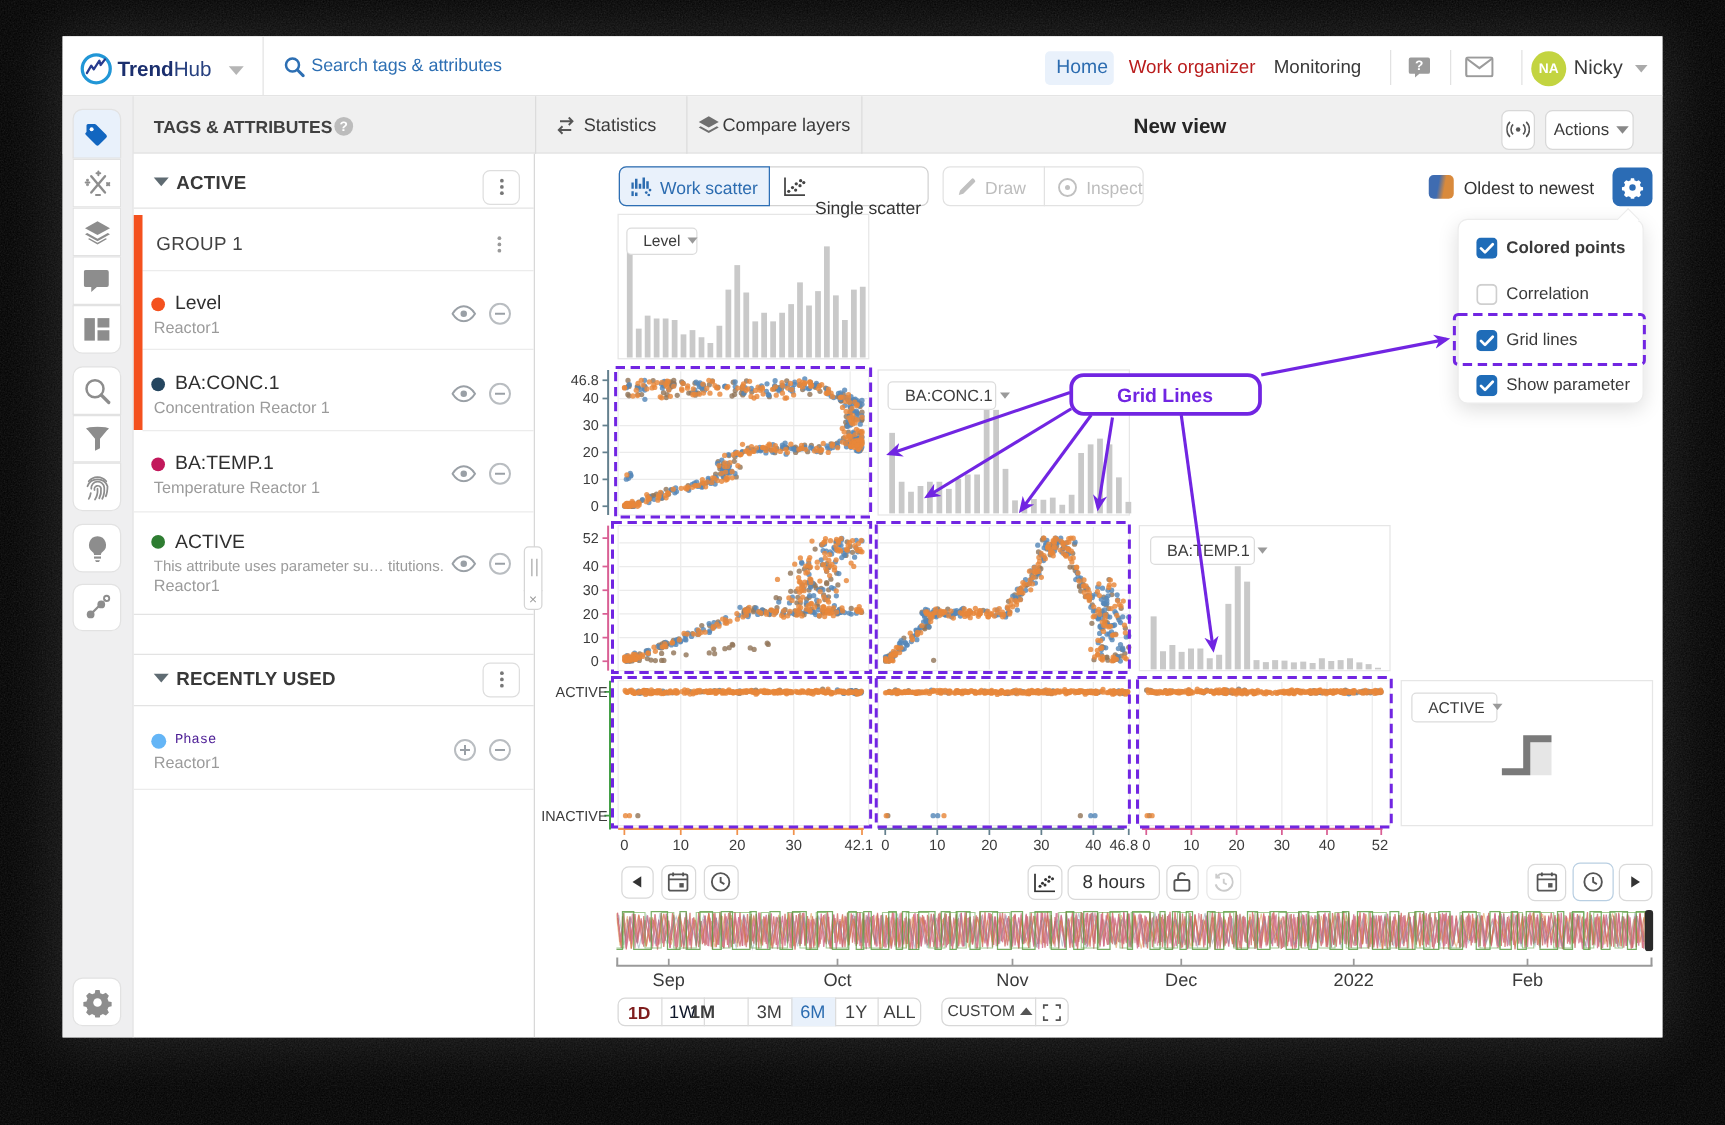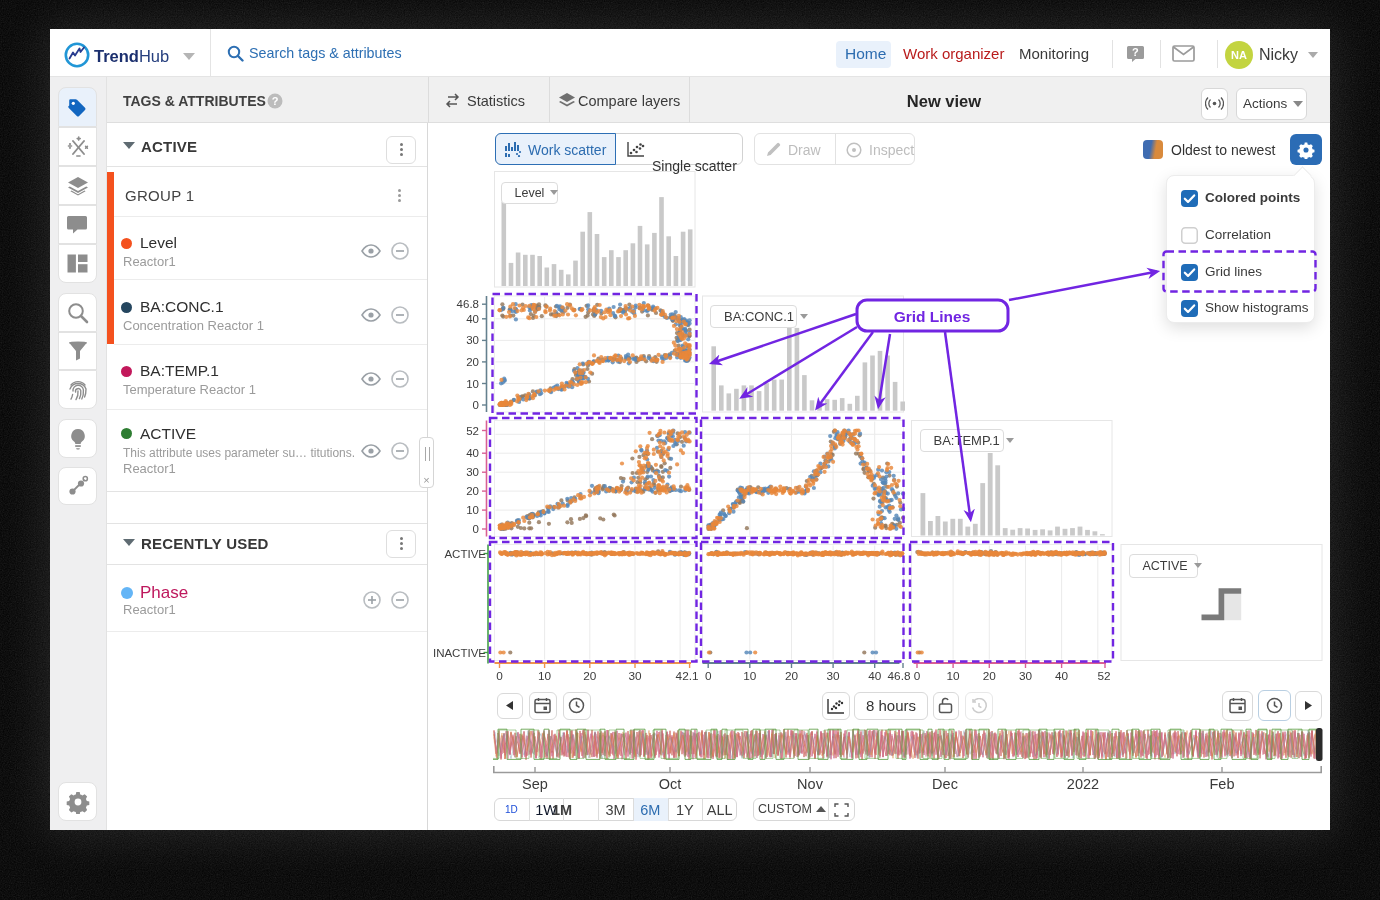--- a/index.html
+++ b/index.html
@@ -255,21 +255,21 @@
       <div class="txt" style="left:426.5px;top:471.8px;font-size:11px;color:#9a9a9a;font-weight:400;line-height:16px;z-index:22;transform:translateX(-50%);">×</div>
       <div class="abs" style="left:123px;top:539px;width:0;height:0;border-left:6px solid transparent;border-right:6px solid transparent;border-top:7px solid #5f6b72;z-index:10"></div>
       <div class="txt" style="left:141px;top:532.8px;font-size:15px;color:#383838;font-weight:700;line-height:22px;z-index:10;letter-spacing:0.2px;">RECENTLY USED</div>
       <div class="abs" style="left:386px;top:530px;width:30px;height:28px;border:1px solid #dedede;border-radius:6px;background:#fff;z-index:5"></div>
       <div class="abs" style="left:399.5px;top:537.0px;width:3px;height:3px;border-radius:50%;background:#777;z-index:6"></div>
       <div class="abs" style="left:399.5px;top:542.2px;width:3px;height:3px;border-radius:50%;background:#777;z-index:6"></div>
       <div class="abs" style="left:399.5px;top:547.4px;width:3px;height:3px;border-radius:50%;background:#777;z-index:6"></div>
       <div class="hsep" style="left:107px;top:523px;width:320px;background:#e3e3e3"></div>
       <div class="hsep" style="left:107px;top:564px;width:320px;background:#e3e3e3"></div>
       <div class="abs" style="left:121px;top:587px;width:12px;height:12px;border-radius:50%;background:#64b5f6;z-index:9"></div>
-      <div class="txt" style="left:140px;top:581.4px;font-size:17px;color:#be185d;font-weight:400;line-height:23px;z-index:10;">Phase</div>
+      <div class="txt" style="left:140px;top:581.4px;font-size:11px;color:#4c1d95;font-weight:400;line-height:23px;z-index:10;font-family:Liberation Mono, monospace;">Phase</div>
       <div class="txt" style="left:123px;top:600.2px;font-size:13px;color:#9b9b9b;font-weight:400;line-height:20px;z-index:10;">Reactor1</div>
       <svg class="abs" style="left:363px;top:591px;z-index:10" width="18" height="18" viewBox="0 0 18 18">
         <circle cx="9" cy="9" r="8" fill="none" stroke="#b9bdc1" stroke-width="1.6"></circle>
         <line x1="5" y1="9" x2="13" y2="9" stroke="#9aa0a6" stroke-width="1.6"></line>
         <line x1="9" y1="5" x2="9" y2="13" stroke="#9aa0a6" stroke-width="1.6"></line>
       </svg>
       <svg class="abs" style="left:391px;top:591px;z-index:10" width="18" height="18" viewBox="0 0 18 18">
         <circle cx="9" cy="9" r="8" fill="none" stroke="#b9bdc1" stroke-width="1.6"></circle>
         <line x1="5" y1="9" x2="13" y2="9" stroke="#9aa0a6" stroke-width="1.6"></line>
       </svg>
@@ -3386,21 +3386,21 @@
           <path d="M3.8 8.7 L7 11.9 L13.2 5.4" fill="none" stroke="#fff" stroke-width="2.2" stroke-linecap="round" stroke-linejoin="round"></path>
         </svg>
       </div>
       <div class="txt" style="left:1205px;top:261.9px;font-size:13.5px;color:#3a3a3a;font-weight:400;line-height:20px;z-index:32;">Grid lines</div>
       <div class="abs" style="left:1181px;top:300.0px;z-index:32">
         <svg width="17" height="17" viewBox="0 0 17 17">
           <rect width="17" height="17" rx="4" fill="#1f6cb8"></rect>
           <path d="M3.8 8.7 L7 11.9 L13.2 5.4" fill="none" stroke="#fff" stroke-width="2.2" stroke-linecap="round" stroke-linejoin="round"></path>
         </svg>
       </div>
-      <div class="txt" style="left:1205px;top:298.4px;font-size:13.5px;color:#3a3a3a;font-weight:400;line-height:20px;z-index:32;">Show histograms</div>
+      <div class="txt" style="left:1205px;top:298.4px;font-size:13.5px;color:#3a3a3a;font-weight:400;line-height:20px;z-index:32;">Show parameter</div>
       <svg class="abs" style="left:0px;top:0px;z-index:40;pointer-events:none" width="1380" height="900" viewBox="0 0 1380 900">
         <defs>
           <marker id="ah" viewBox="0 0 10 10" refX="7.5" refY="5" markerWidth="5.2" markerHeight="5.2" orient="auto-start-reverse">
             <path d="M0 0.6 L10 5 L0 9.4 L3 5 Z" fill="#7125e2"></path>
           </marker>
         </defs>
         <rect x="492.5" y="294" width="204.0" height="119.5" fill="none" stroke="#7125e2" stroke-width="2.4" stroke-dasharray="7.5 4.5"></rect>
         <rect x="490" y="418" width="206.5" height="120" fill="none" stroke="#7125e2" stroke-width="2.4" stroke-dasharray="7.5 4.5"></rect>
         <rect x="701" y="418" width="202.5" height="120" fill="none" stroke="#7125e2" stroke-width="2.4" stroke-dasharray="7.5 4.5"></rect>
         <rect x="490" y="542" width="206.5" height="119.5" fill="none" stroke="#7125e2" stroke-width="2.4" stroke-dasharray="7.5 4.5"></rect>
@@ -3506,21 +3506,21 @@
         <line x1="810" y1="767" x2="810" y2="772.5" stroke="#9a9a9a" stroke-width="1.4"></line>
         <text x="810" y="789" font-size="14.5" fill="#3a3a3a" text-anchor="middle" font-family="Liberation Sans">Nov</text>
         <line x1="945" y1="767" x2="945" y2="772.5" stroke="#9a9a9a" stroke-width="1.4"></line>
         <text x="945" y="789" font-size="14.5" fill="#3a3a3a" text-anchor="middle" font-family="Liberation Sans">Dec</text>
         <line x1="1083" y1="767" x2="1083" y2="772.5" stroke="#9a9a9a" stroke-width="1.4"></line>
         <text x="1083" y="789" font-size="14.5" fill="#3a3a3a" text-anchor="middle" font-family="Liberation Sans">2022</text>
         <line x1="1222" y1="767" x2="1222" y2="772.5" stroke="#9a9a9a" stroke-width="1.4"></line>
         <text x="1222" y="789" font-size="14.5" fill="#3a3a3a" text-anchor="middle" font-family="Liberation Sans">Feb</text>
       </svg>
       <div class="abs" style="left:494px;top:798px;width:243px;height:22.5px;background:#fff;border:1px solid #d8d8d8;border-radius:6px;z-index:4"></div>
-      <div class="txt" style="left:511.35714285714283px;top:798.6px;font-size:10px;color:#1d4ed8;font-weight:400;line-height:22px;z-index:10;transform:translateX(-50%);">1D</div>
+      <div class="txt" style="left:511.35714285714283px;top:798.6px;font-size:14px;color:#7f1d1d;font-weight:700;line-height:22px;z-index:10;transform:translateX(-50%);">1D</div>
       <div class="vsep" style="left:528.7142857142857px;top:798px;height:22.5px;background:#dcdcdc"></div>
       <div class="txt" style="left:546.0714285714286px;top:798.6px;font-size:14.5px;color:#0f172a;font-weight:400;line-height:22px;z-index:10;transform:translateX(-50%);">1W</div>
       <div class="vsep" style="left:563.4285714285714px;top:798px;height:22.5px;background:#dcdcdc"></div>
       <div class="txt" style="left:562px;top:798.6px;font-size:14.5px;color:#3f3f3f;font-weight:700;line-height:22px;z-index:10;transform:translateX(-50%);">1M</div>
       <div class="vsep" style="left:598.1428571428571px;top:798px;height:22.5px;background:#dcdcdc"></div>
       <div class="txt" style="left:615.5px;top:798.6px;font-size:14.5px;color:#3f3f3f;font-weight:400;line-height:22px;z-index:10;transform:translateX(-50%);">3M</div>
       <div class="vsep" style="left:632.8571428571429px;top:798px;height:22.5px;background:#dcdcdc"></div>
       <div class="abs" style="left:632.9px;top:798px;width:34.7px;height:22.5px;background:#e9f1fb;z-index:5"></div>
       <div class="txt" style="left:650.2142857142858px;top:798.6px;font-size:14.5px;color:#2c6cb0;font-weight:400;line-height:22px;z-index:10;transform:translateX(-50%);">6M</div>
       <div class="vsep" style="left:667.5714285714286px;top:798px;height:22.5px;background:#dcdcdc"></div>

